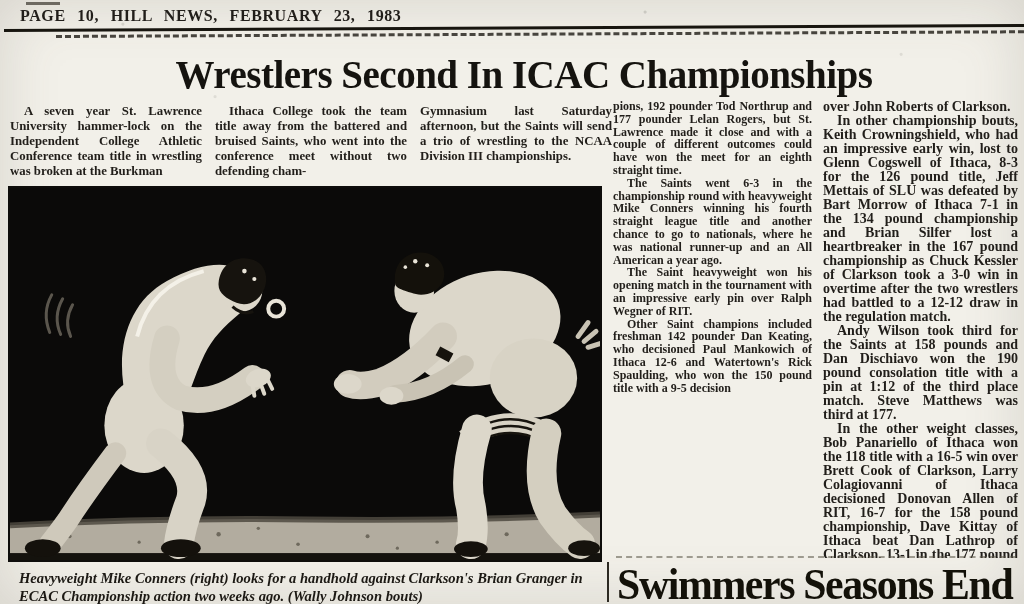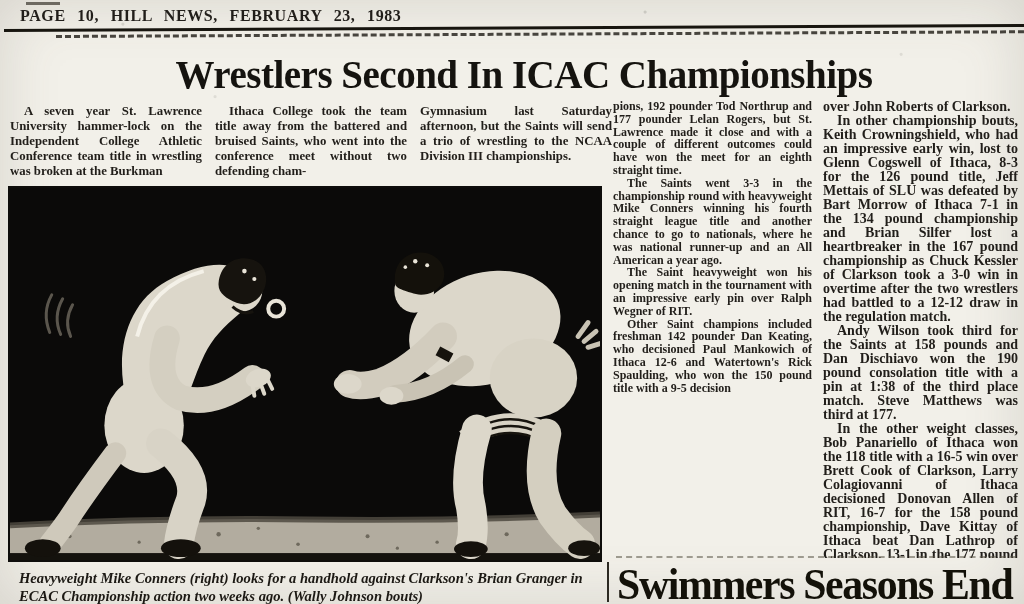--- a/index.html
+++ b/index.html
@@ -170,27 +170,27 @@
   </figure>
 
   <figcaption class="caption">
     <span style="display:block">Heavyweight Mike Conners (right) looks for a handhold against Clarkson's Brian Granger in</span>
     <span style="display:block">ECAC Championship action two weeks ago. (Wally Johnson bouts)</span>
   </figcaption>
   <div class="caption-rule"></div>
 
   <div class="body-col" id="col4">
     <p>pions, 192 pounder Tod Northrup and 177 pounder Lelan Rogers, but St. Lawrence made it close and with a couple of different outcomes could have won the meet for an eighth straight time.</p>
-    <p class="indent">The Saints went 3-3 in the championship round with heavyweight Mike Conners winning his fourth straight league title and another chance to go to nationals, where he was national runner-up and an All American a year ago.</p>
+    <p class="indent">The Saints went 6-3 in the championship round with heavyweight Mike Conners winning his fourth straight league title and another chance to go to nationals, where he was national runner-up and an All American a year ago.</p>
     <p class="indent">The Saint heavyweight won his opening match in the tournament with an impressive early pin over Ralph Wegner of RIT.</p>
     <p class="indent">Other Saint champions included freshman 142 pounder Dan Keating, who decisioned Paul Mankowich of Ithaca 12-6 and Watertown's Rick Spaulding, who won the 150 pound title with a 9-5 decision</p>
   </div>
 
   <div class="body-col" id="col5">
     <p>over John Roberts of Clarkson.</p>
     <p class="indent">In other championship bouts, Keith Crowningshield, who had an impressive early win, lost to Glenn Cogswell of Ithaca, 8-3 for the 126 pound title, Jeff Mettais of SLU was defeated by Bart Morrow of Ithaca 7-1 in the 134 pound championship and Brian Silfer lost a heartbreaker in the 167 pound championship as Chuck Kessler of Clarkson took a 3-0 win in overtime after the two wrestlers had battled to a 12-12 draw in the regulation match.</p>
-    <p class="indent">Andy Wilson took third for the Saints at 158 pounds and Dan Dischiavo won the 190 pound consolation title with a pin at 1:38 of the third place match. Steve Matthews was third at 177.</p>
+    <p class="indent">Andy Wilson took third for the Saints at 158 pounds and Dan Dischiavo won the 190 pound consolation title with a pin at 1:12 of the third place match. Steve Matthews was third at 177.</p>
     <p class="indent">In the other weight classes, Bob Panariello of Ithaca won the 118 title with a 16-5 win over Brett Cook of Clarkson, Larry Colagiovanni of Ithaca decisioned Donovan Allen of RIT, 16-7 for the 158 pound championship, Dave Kittay of Ithaca beat Dan Lathrop of Clarkson, 13-1 in the 177 pound class and Bill Concon of Ithaca beat Rich Lust of Clarkson on a stalling disqualification at 190.</p>
   </div>
 
   <div class="next-dashes"></div>
   <h2 class="next-headline">Swimmers Seasons End</h2>
 </div>
 
 </body></html>

